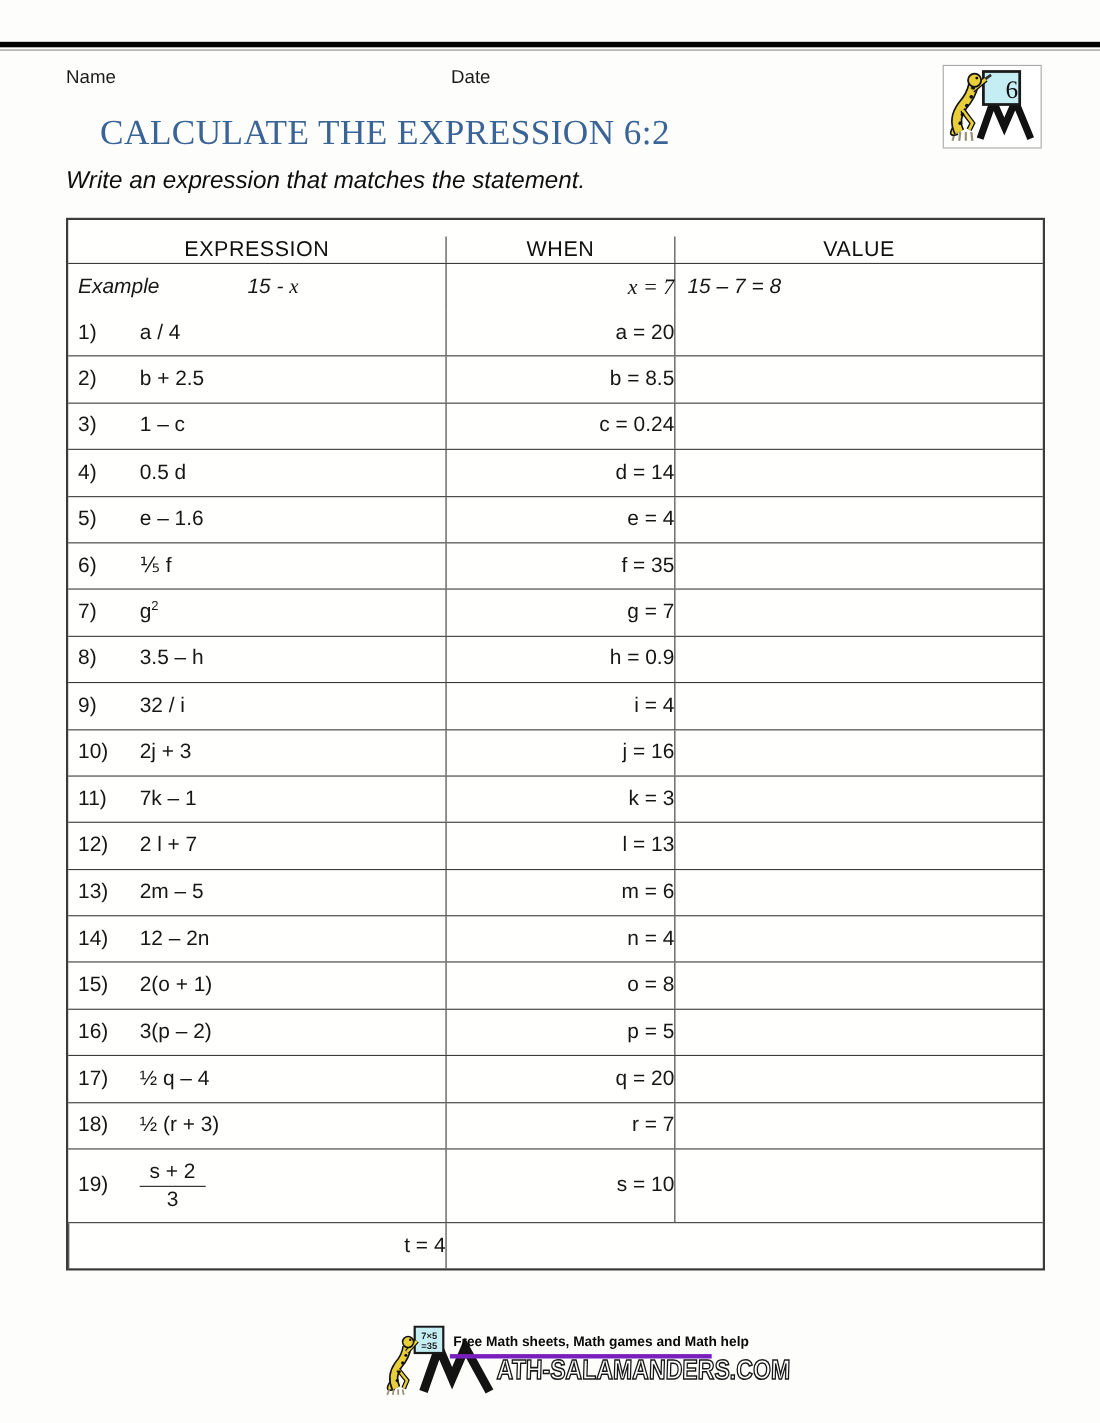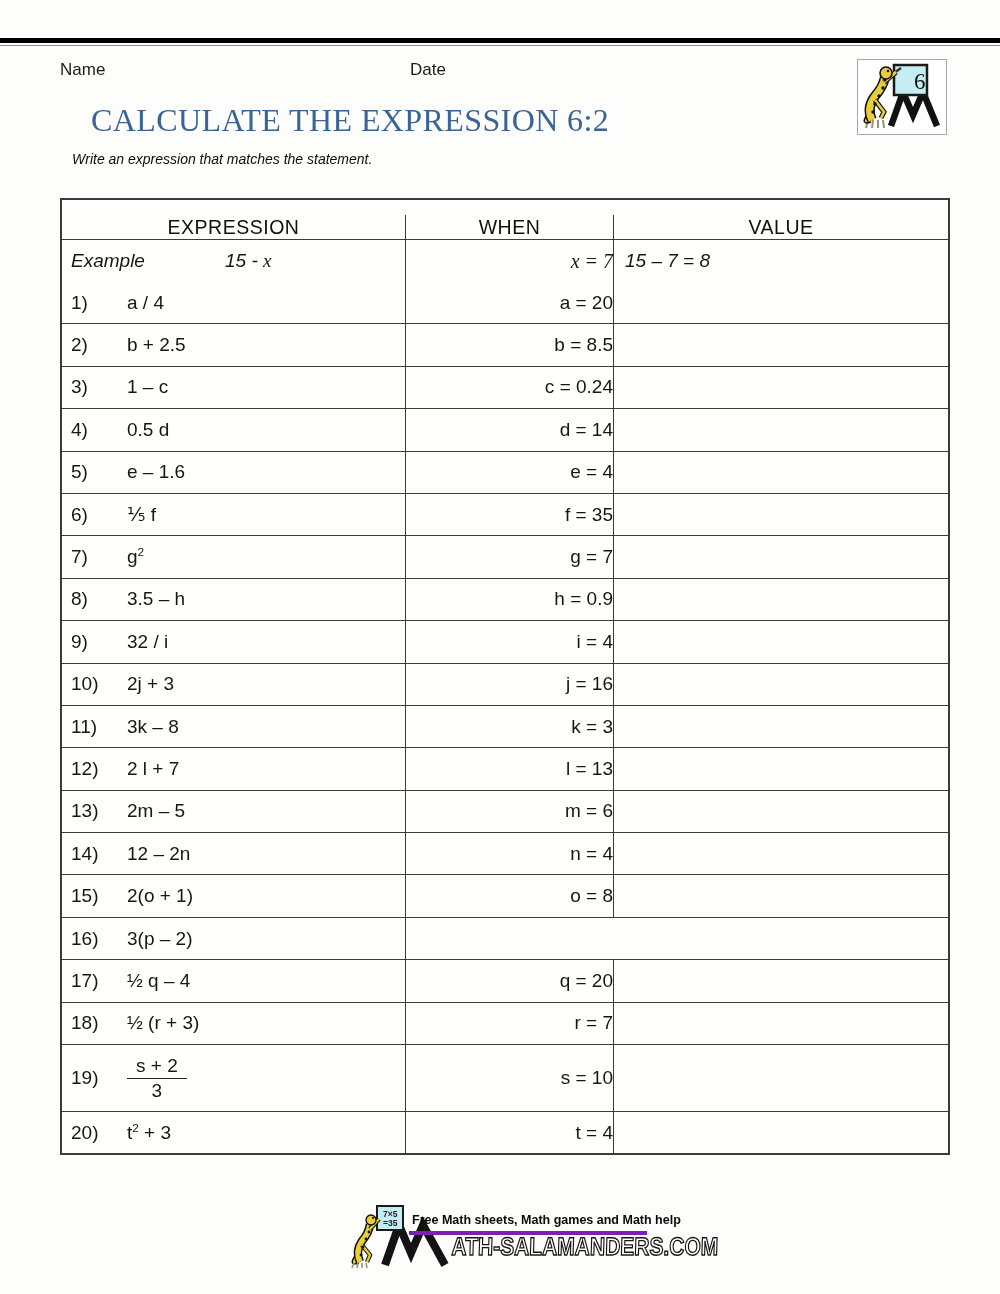--- a/index.html
+++ b/index.html
@@ -13,22 +13,22 @@
     border-top:5px solid #000;border-bottom:1px solid #8a8a8a;background:#fff;}
   .field-label{position:absolute;top:60px;font-size:17px;color:#1c1c1c;}
   .name-label{left:60px;text-align:right;}
   .date-label{left:410px;}
   
   .logo-box{position:absolute;left:857px;top:59px;width:88px;height:74px;
     background:#fff;border:1.5px solid #a8a8a8;}
   .page-title{position:absolute;left:59px;top:102px;
     font-family:Liberation Serif, serif;
     font-size:32px;letter-spacing:.4px;font-weight:500;margin-left:32px;}
-  .page-subtitle{position:absolute;left:72px;top:151px;font-style:italic;
-    font-size:14px;color:#0e0e0e;}
+  .page-subtitle{position:absolute;left:60px;top:151px;font-style:italic;
+    font-size:22px;color:#0e0e0e;}
   
   .ws-table{position:absolute;left:60px;top:198px;width:886px;
     border:2px solid #3b3b3b;background:#fffffe;}
   .trow{display:grid;grid-template-columns:343px 208px 1fr;height:41.4px;}
   .trow + .trow{border-top:1px solid #3b3b3b;}
   .trow.header-row{height:39px;}
   .trow.example-row{height:42px;}
   .trow.frac-row{height:66px;}
   .cell{display:flex;align-items:center;font-size:19px;}
   .c2,.c3{border-left:1.6px solid #3b3b3b;}
@@ -239,21 +239,21 @@
     <div class="cell when-cell c2">
       <span>j = 16</span>
     </div>
     <div class="cell value-cell c3">
       <span></span>
     </div>
   </div>
       <div class="trow">
     <div class="cell expr-cell">
       <span class="rnum">11)</span>
-      <span>3k – 8</span>
+      <span>7k – 1</span>
     </div>
     <div class="cell when-cell c2">
       <span>k = 3</span>
     </div>
     <div class="cell value-cell c3">
       <span></span>
     </div>
   </div>
       <div class="trow">
     <div class="cell expr-cell">
@@ -300,20 +300,23 @@
       <span>o = 8</span>
     </div>
     <div class="cell value-cell c3">
       <span></span>
     </div>
   </div>
       <div class="trow">
     <div class="cell expr-cell">
       <span class="rnum">16)</span>
       <span>3(p – 2)</span>
+    </div>
+    <div class="cell when-cell c2">
+      <span>p = 5</span>
     </div>
     <div class="cell value-cell c3">
       <span></span>
     </div>
   </div>
       <div class="trow">
     <div class="cell expr-cell">
       <span class="rnum">17)</span>
       <span>½ q – 4</span>
     </div>
@@ -345,24 +348,20 @@
             </span></span>
     </div>
     <div class="cell when-cell c2">
       <span>s = 10</span>
     </div>
     <div class="cell value-cell c3">
       <span></span>
     </div>
   </div>
       <div class="trow">
-    <div class="cell expr-cell">
-      <span class="rnum">20)</span>
-      <span>t<sup>2</sup> + 3</span>
-    </div>
     <div class="cell when-cell c2">
       <span>t = 4</span>
     </div>
     <div class="cell value-cell c3">
       <span></span>
     </div>
   </div>
     </div>
 </div>
 

